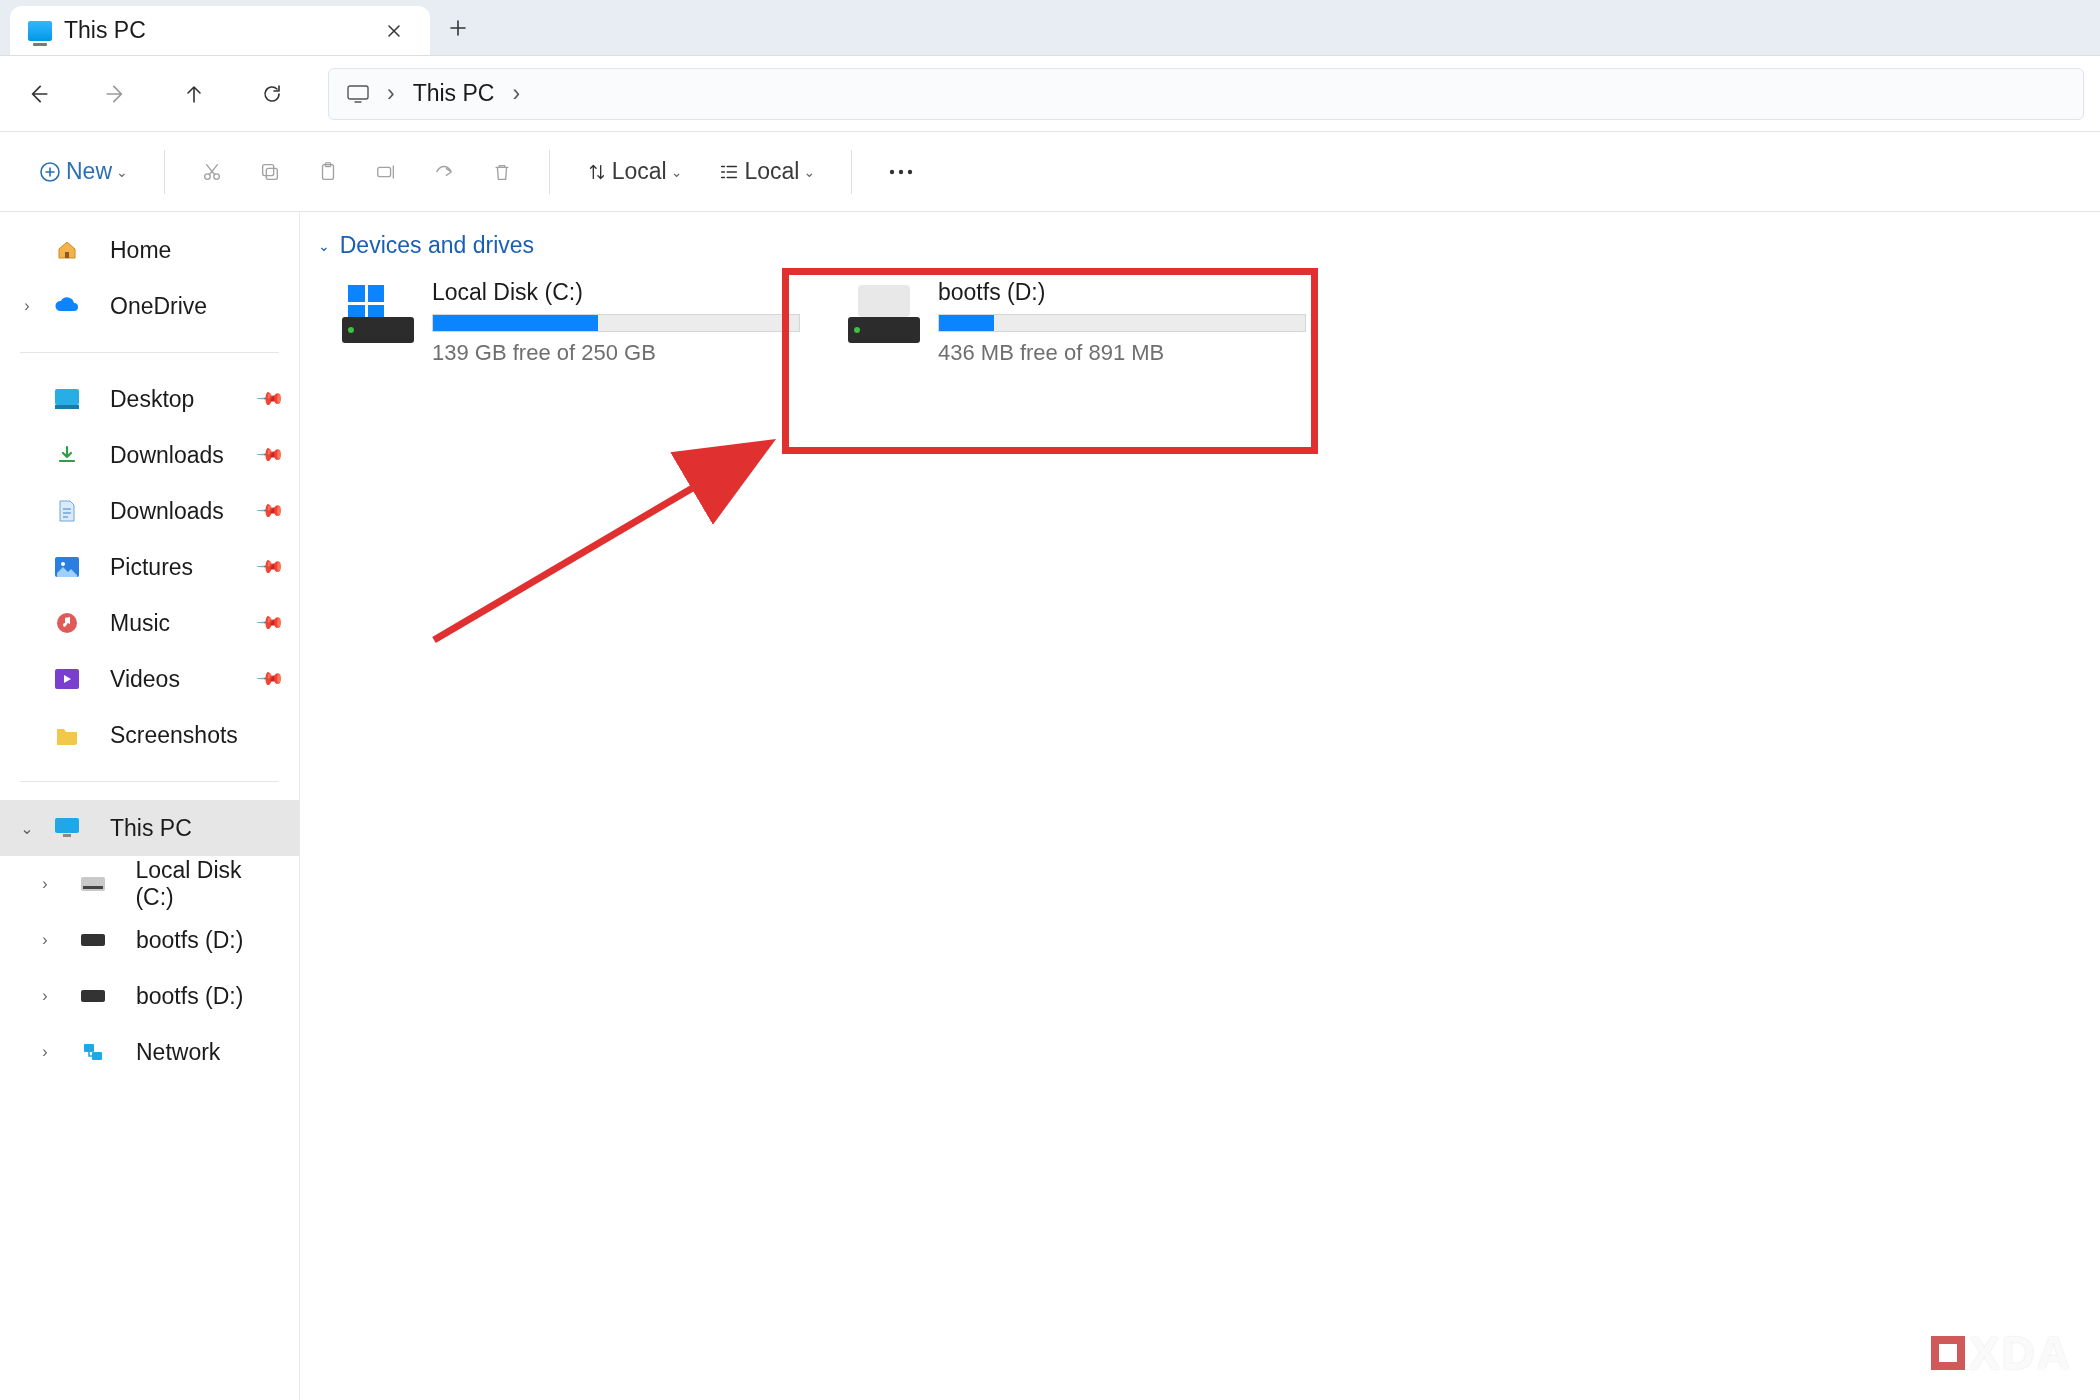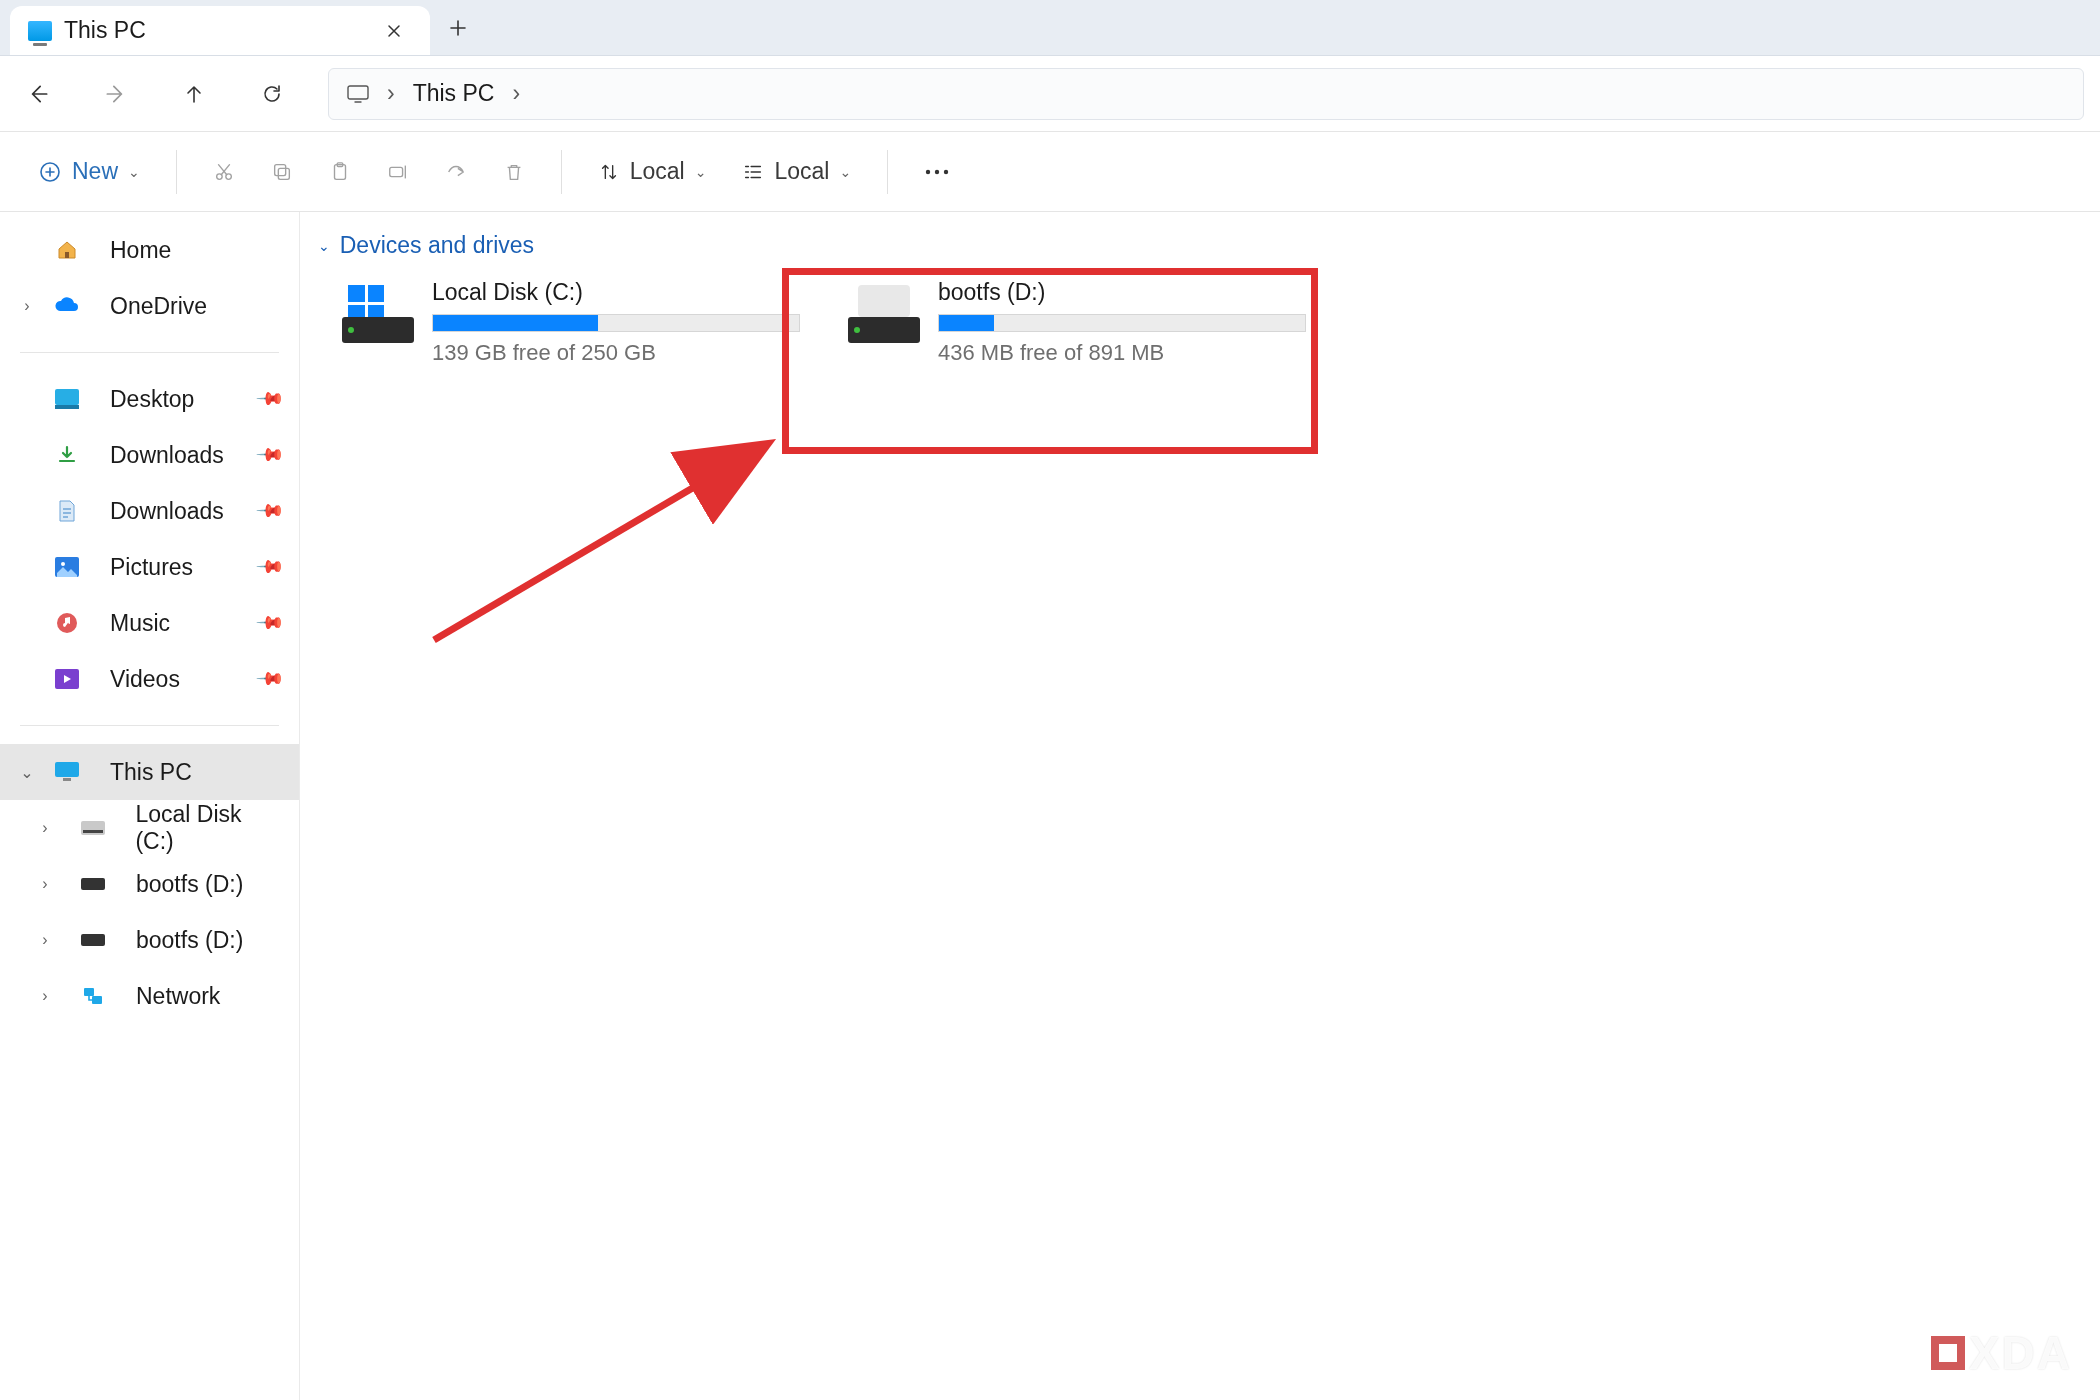--- a/index.html
+++ b/index.html
@@ -103,21 +103,21 @@
     align-items:center;
     padding:0 24px;
     gap: 8px;
     border-bottom:1px solid var(--border);
     background:#fff;
   }
   .tbtn {
     height:48px;
     min-width:48px;
     display:flex;align-items:center;justify-content:center;
-    gap:10px;
+    gap:4px;
     padding:0 14px;
     border-radius:6px;
     color:#3a3a3a;
   }
   .tbtn.disabled{opacity:.45;}
   .tsep{width:1px;height:44px;background:#e0e0e0;margin:0 14px;}
   .chev-sm{font-size:14px;color:#666;}
 
   
   .split{display:flex;height:calc(1400px - 56px - 76px - 80px);}
@@ -433,20 +433,28 @@
     </div>
     <div class="navitem">
       <span class="ico">
           <svg width="24" height="20" viewBox="0 0 24 20">
             <rect width="24" height="20" rx="2" fill="#7a3fcf"></rect>
             <path d="M9 6v8l7-4z" fill="#fff"></path>
           </svg>
         </span>
       <span>Videos</span>
       <span class="pin">📌</span>
+    </div>
+    <div class="navitem">
+      <span class="ico">
+          <svg width="24" height="20" viewBox="0 0 24 20">
+            <path d="M2 4h7l2 3h11v11a2 2 0 0 1-2 2H2z" fill="#f2c84b"></path>
+          </svg>
+        </span>
+      <span>Screenshots</span>
     </div>
 
     <div class="navdiv"></div>
 
     <div class="navitem selected">
       <span class="expander">⌄</span>
       <span class="ico">
           <svg width="24" height="20" viewBox="0 0 24 20">
             <rect width="24" height="15" rx="2" fill="#1fa8e8"></rect>
             <rect x="8" y="16" width="8" height="3" fill="#888"></rect>

